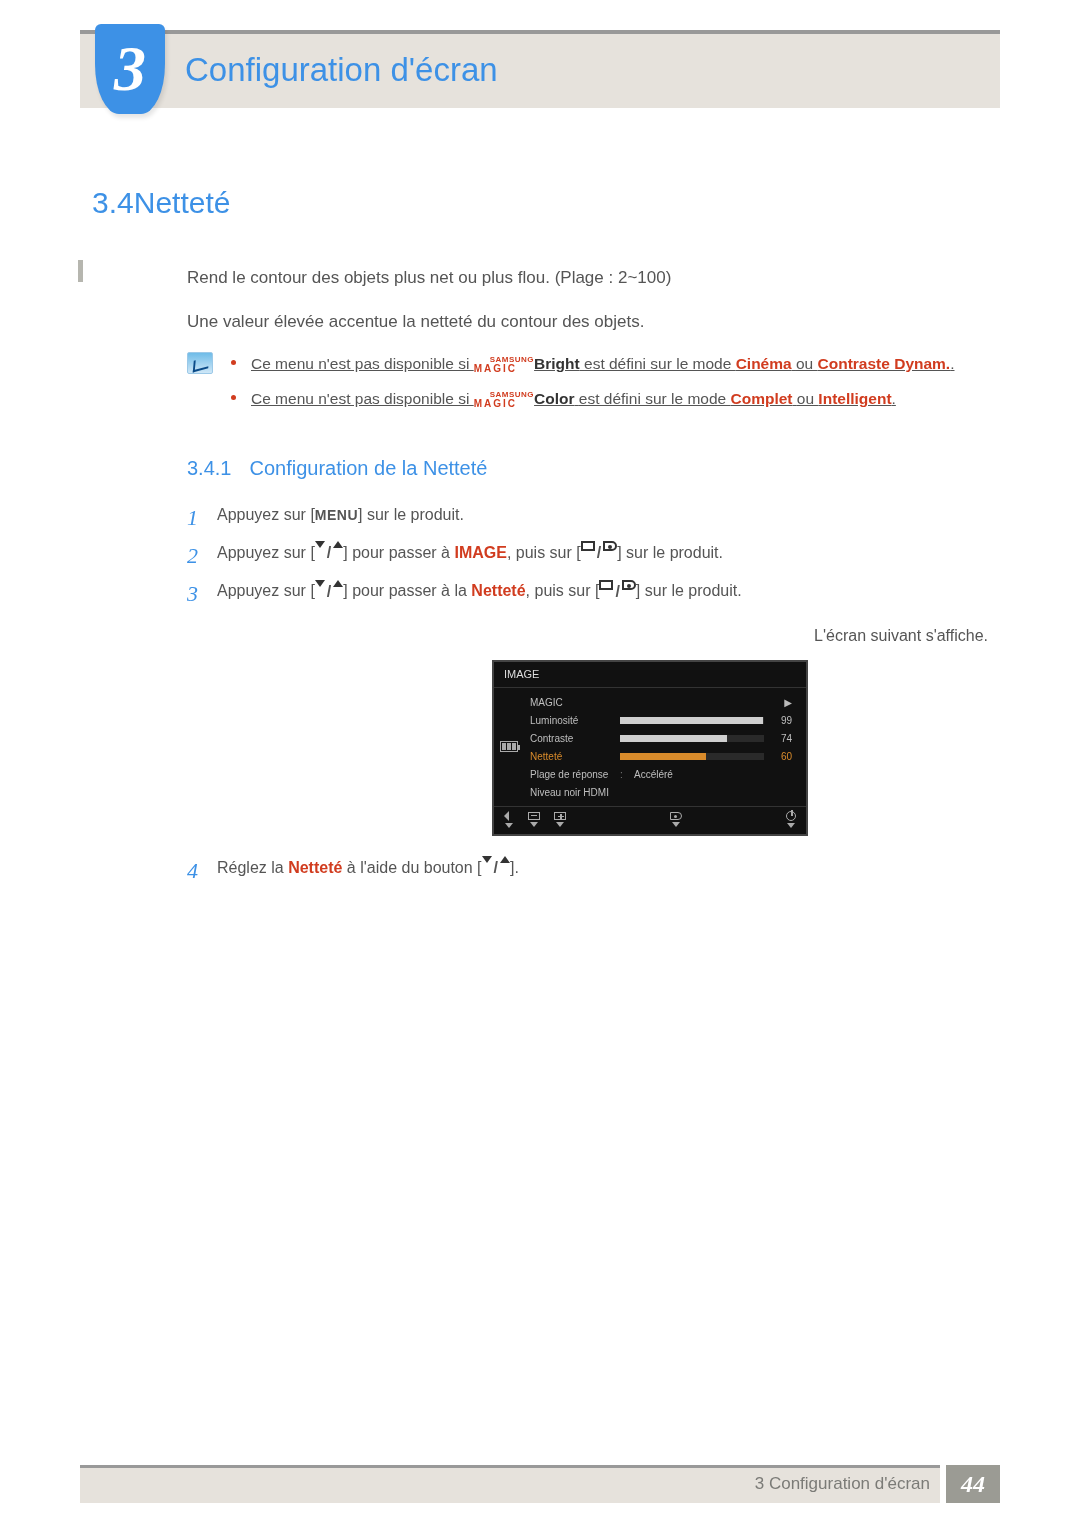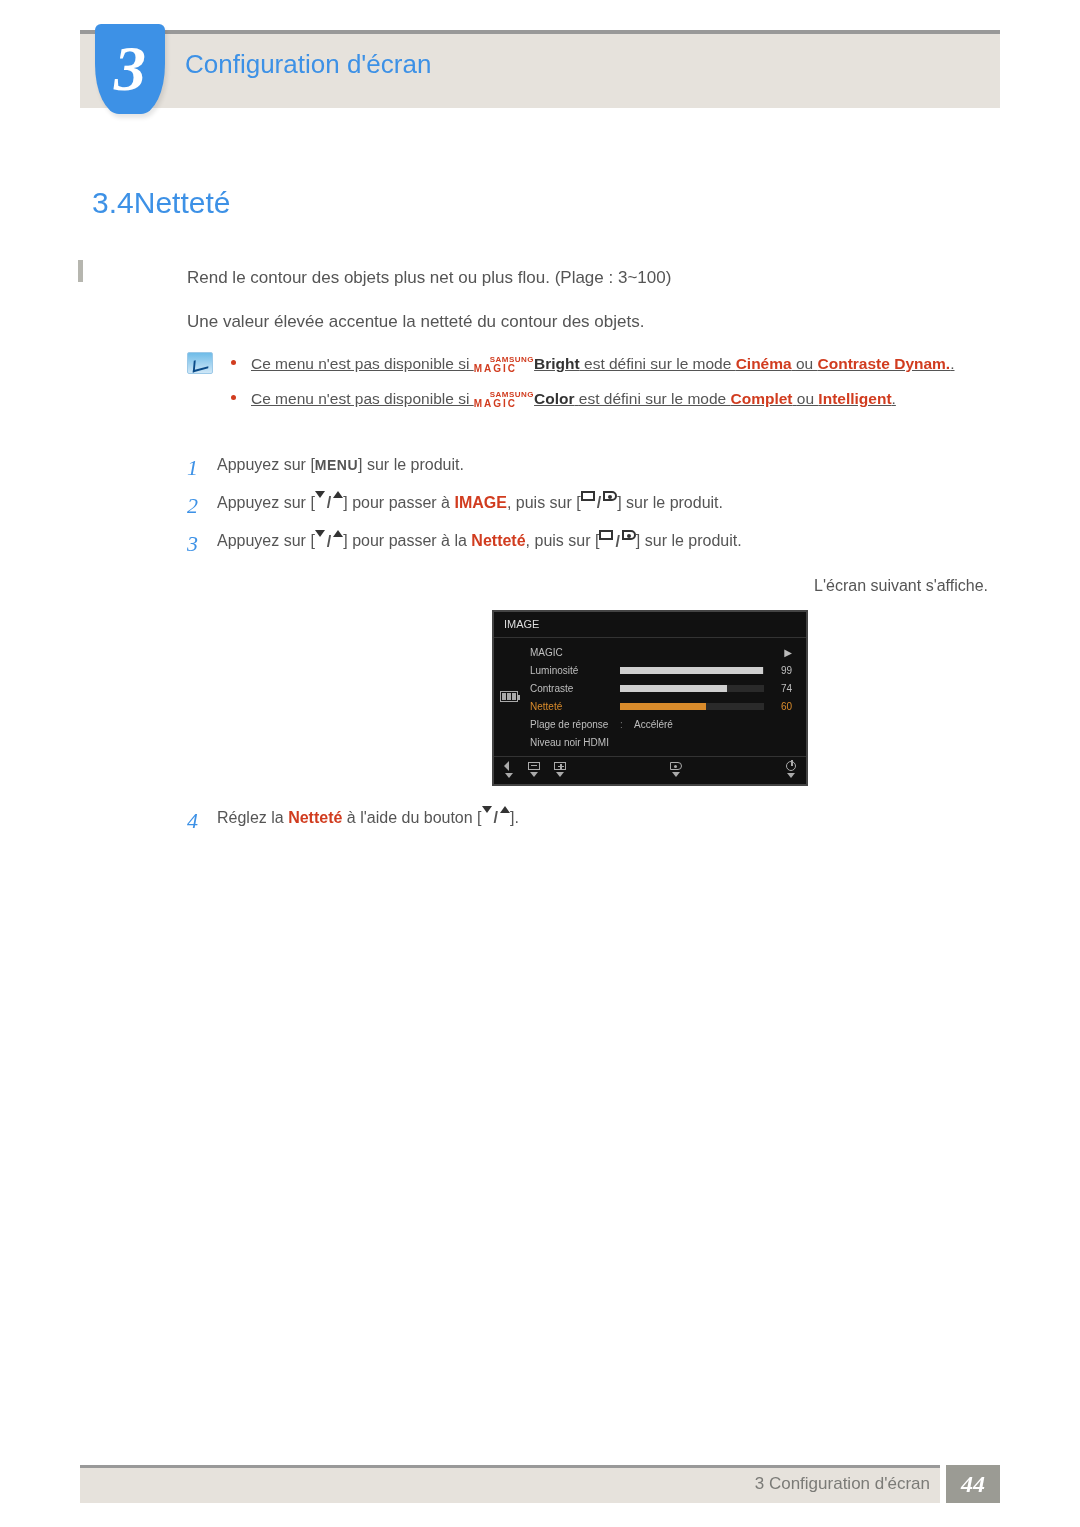--- a/index.html
+++ b/index.html
@@ -49,21 +49,21 @@
     font-size: 64px;
     font-style: italic;
     font-weight: bold;
     font-family: "Times New Roman", serif;
   }
   .chapter-title {
     position: absolute;
     top: 45px;
     left: 185px;
     color: #3d91e6;
-    font-size: 26px;
+    font-size: 33px;
     font-weight: 400;
   }
 
   
   .content {
     position: absolute;
     top: 180px;
     left: 92px;
     right: 92px;
   }
@@ -278,21 +278,21 @@
 
 <div class="side-tick" style="top:260px"></div>
 
 <div class="content">
 
   <div class="h2-row">
     <span class="h2-num">3.4</span>
     <span class="h2-text">Netteté</span>
   </div>
 
-  <p class="intro">Rend le contour des objets plus net ou plus flou. (Plage : 3~100)</p>
+  <p class="intro">Rend le contour des objets plus net ou plus flou. (Plage : 2~100)</p>
   <p class="intro">Une valeur élevée accentue la netteté du contour des objets.</p>
 
   <div class="note-block">
     <div class="note-icon"></div>
     <ul class="note-list">
       <li>
         <span>Ce menu n'est pas disponible si </span>
         <span class="samsung-magic">
           <span class="sm-t">SAMSUNG</span>
           <span class="sm-b">MAGIC</span>
@@ -309,20 +309,24 @@
           <span class="sm-b">MAGIC</span>
         </span><span class="bold">Color</span>
         <span> est défini sur le mode </span>
         <span class="hl">Complet</span>
         <span> ou </span>
         <span class="hl">Intelligent</span><span>.</span>
       </li>
     </ul>
   </div>
 
+  <div class="h3-row">
+    <span class="h3-num">3.4.1</span>
+    <span class="h3-text">Configuration de la Netteté</span>
+  </div>
 
   <ol class="steps">
     <li>
       <span class="step-num">1</span>
       <span>Appuyez sur [</span><span class="key-menu">MENU</span><span>] sur le produit.</span>
     </li>
     <li>
       <span class="step-num">2</span>
       <span>Appuyez sur [</span><span class="icon-inline">
           <span class="tri-down"></span>

